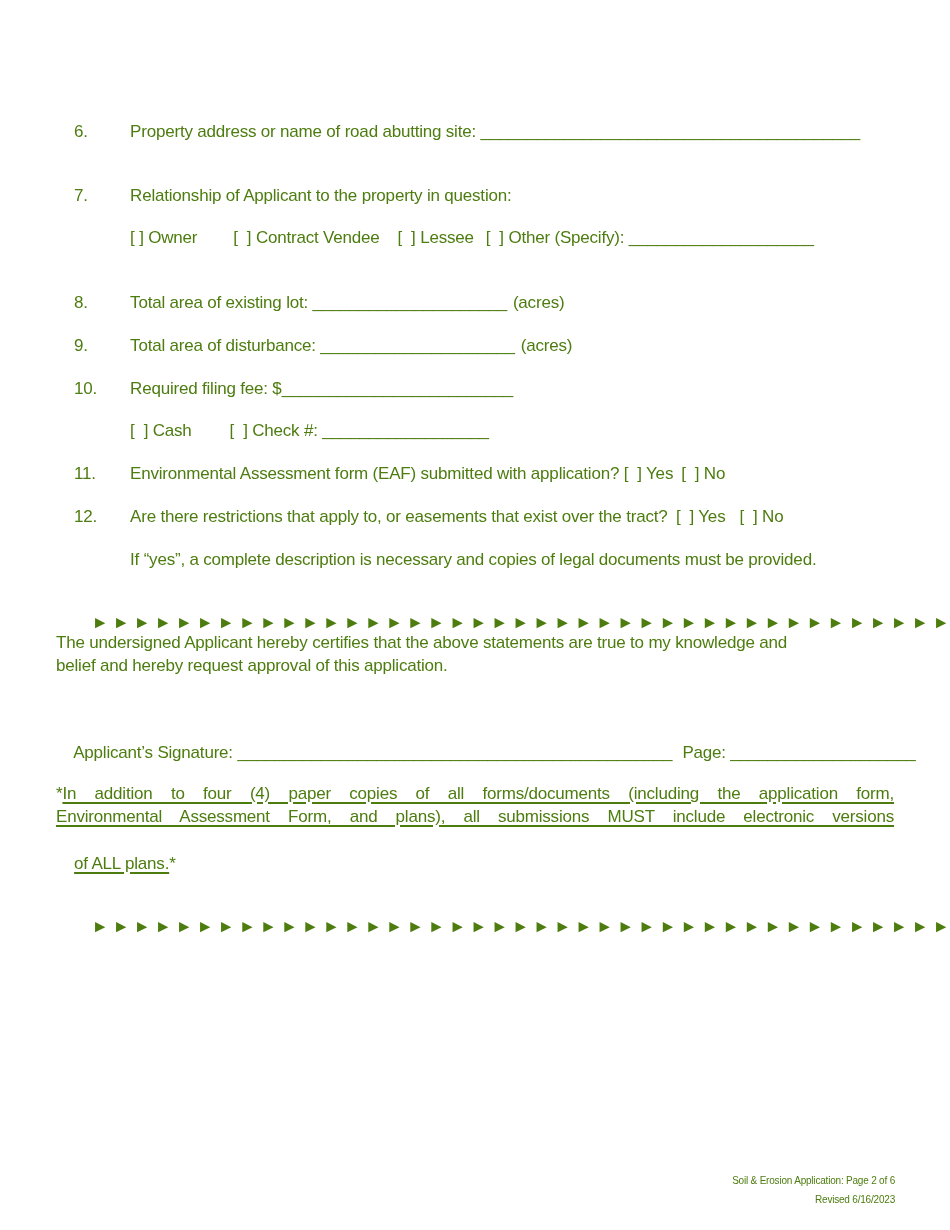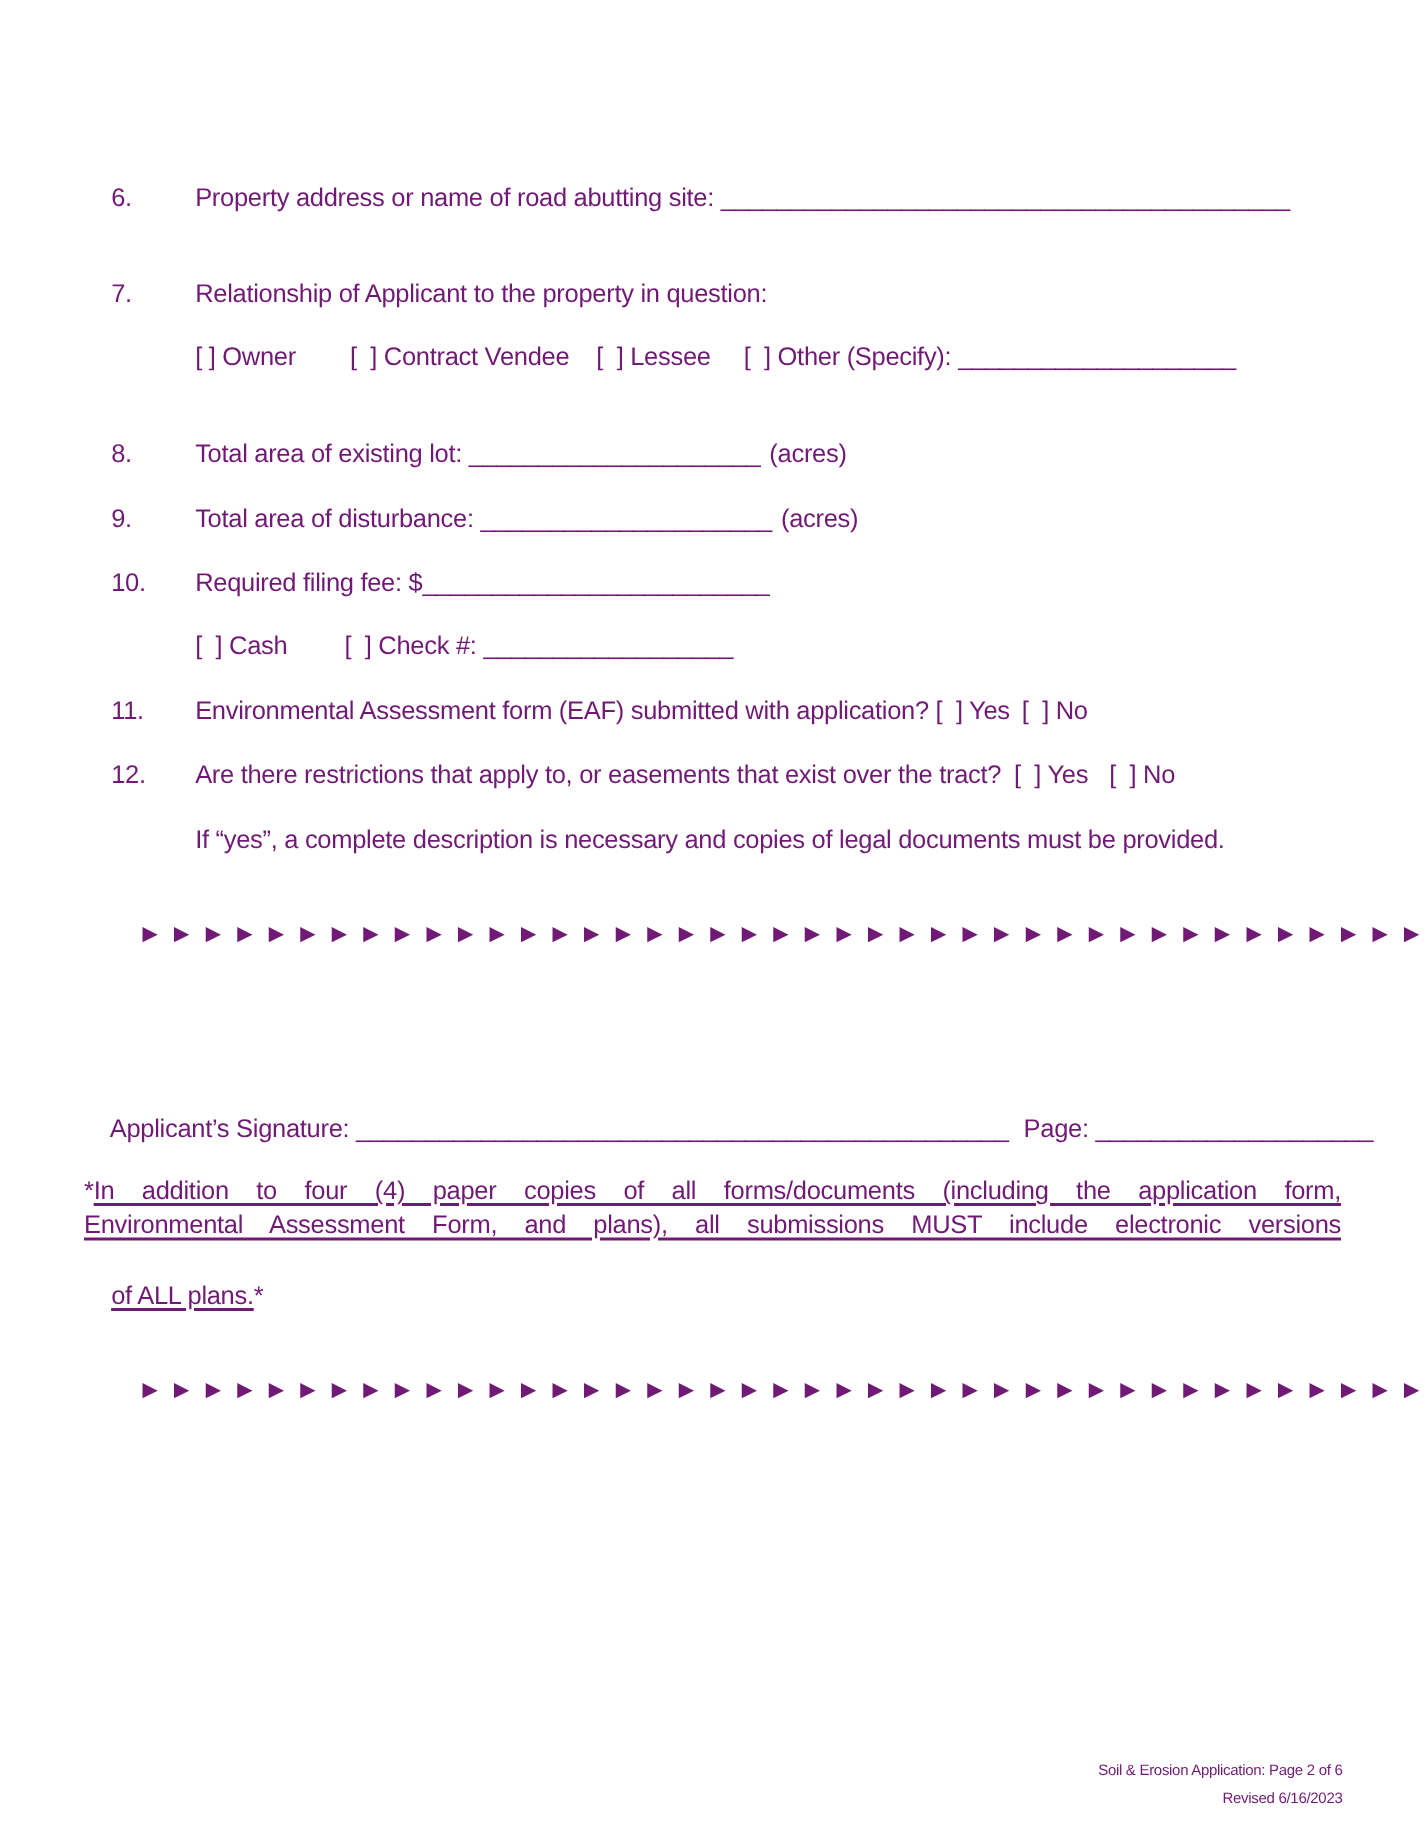--- a/index.html
+++ b/index.html
@@ -1,26 +1,26 @@
 <!DOCTYPE html>
 <html><head>
 <meta charset="utf-8">
 <style>
   html,body{margin:0;padding:0;background:#ffffff;}
   .page{
     position:relative;width:950px;height:1230px;background:#ffffff;
     font-family:"Liberation Sans","DejaVu Sans",sans-serif;
-    font-size:17px;color:#701a75;letter-spacing:-0.2px;overflow:hidden;
+    font-size:17px;color:#4d7c0f;letter-spacing:-0.2px;overflow:hidden;
   }
   .row{position:absolute;left:56px;line-height:23px;white-space:pre;}
   .row.indent{left:112px;}
   .num{display:inline-block;width:56px;}
   .gap36{margin-left:36px;}
   .gap18{margin-left:18px;}
-  .gap12{margin-left:22px;}
+  .gap12{margin-left:12px;}
   .gap38{margin-left:38px;}
   .gap8{margin-left:8px;}
   .gap4{margin-left:4px;}
   .gap14{margin-left:14px;}
   .gap10{margin-left:10px;}
   .gap6{margin-left:6px;}
   .arrows{position:absolute;left:56px;line-height:23px;font-size:17px;letter-spacing:4.2px;white-space:pre;}
   .block{position:absolute;left:56px;width:838px;line-height:23px;}
   .block .ln{white-space:pre;}
   .note-line{position:absolute;left:56px;width:838px;line-height:23.5px;text-align:justify;text-align-last:justify;}
@@ -67,20 +67,24 @@
     <span class="num">12.</span><span>Are there restrictions that apply to, or easements that exist over the tract? </span><span class="gap4">[  ] Yes</span><span class="gap14">[  ] No</span>
   </div>
   <div class="row indent" style="top:525px">
     <span>If “yes”, a complete description is necessary and copies of legal documents must be provided.</span>
   </div>
 
   <div class="arrows" style="top:588px">
     <span>►►►►►►►►►►►►►►►►►►►►►►►►►►►►►►►►►►►►►►►►►►►►►►</span>
   </div>
 
+  <div class="block" style="top:631px">
+    <div class="ln">The undersigned Applicant hereby certifies that the above statements are true to my knowledge and</div>
+    <div class="ln">belief and hereby request approval of this application.</div>
+  </div>
 
   <div class="row" style="top:718px">
     <span>Applicant’s Signature: </span><span>_______________________________________________</span><span class="gap10">Page: </span><span>____________________</span>
   </div>
 
   <div class="note-line" style="top:782px">
     <span>*</span><u>In addition to four (4) paper copies of all forms/documents (including the application form,</u>
   </div>
   <div class="note-line" style="top:805px">
     <u>Environmental Assessment Form, and plans), all submissions MUST include electronic versions</u>

